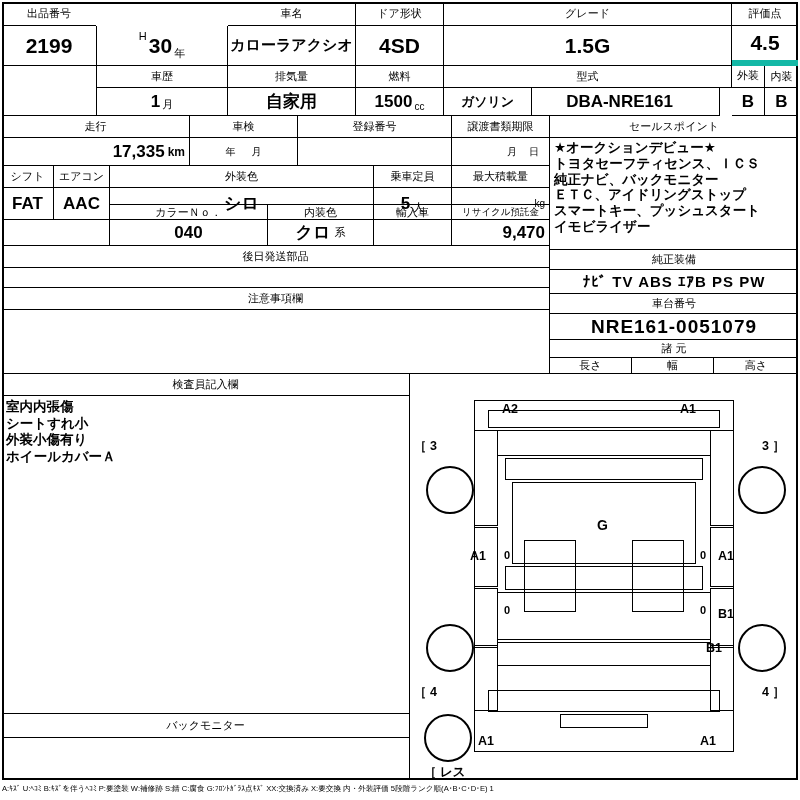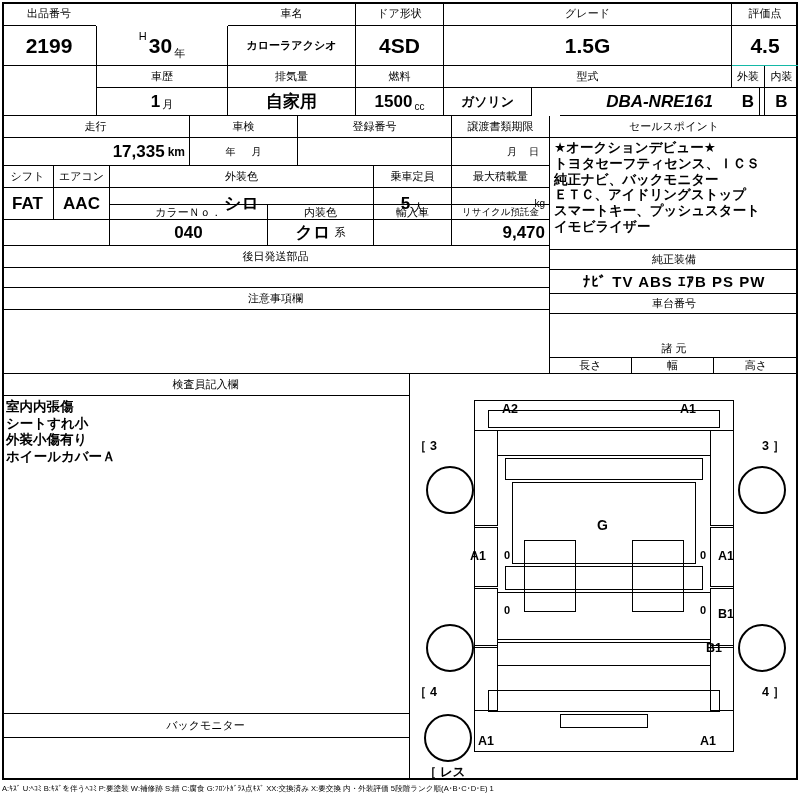--- a/index.html
+++ b/index.html
@@ -56,66 +56,66 @@
       <span class="big">2199</span>
     </div>
 
   <div class="cell" style="left:96px;top:26px;width:132px;height:40px;border-left:1px solid #000;border-right:1px solid #000;border-bottom:1px solid #000;">
     <span style="font-size:11px;align-self:flex-start;padding-top:4px;">H</span>
     <span class="big" style="padding:0 2px;">30</span>
     <span style="font-size:11px;align-self:flex-end;padding-bottom:4px;">年</span>
   </div>
 
   <div class="cell" style="left:228px;top:26px;width:128px;height:40px;border-right:1px solid #000;border-bottom:1px solid #000;">
-      <span style="font-size:11px;font-weight:bold;">カローラアクシオ</span>
+      <span style="font-size:15px;font-weight:bold;">カローラアクシオ</span>
     </div>
   <div class="cell" style="left:356px;top:26px;width:88px;height:40px;border-right:1px solid #000;border-bottom:1px solid #000;">
       <span class="big">4SD</span>
     </div>
   <div class="cell" style="left:444px;top:26px;width:288px;height:40px;border-right:1px solid #000;border-bottom:1px solid #000;">
       <span class="big">1.5G</span>
     </div>
-  <div class="cell" style="left:732px;top:26px;width:66px;height:40px;border-bottom:1px solid #14b8a6;text-align:right;">
+  <div class="cell" style="left:732px;top:26px;width:66px;height:40px;border-bottom:6px solid #14b8a6;text-align:right;">
       <span class="big">4.5</span>
     </div>
 
   <div class="cell lbl" style="left:96px;top:66px;width:132px;height:22px;border-left:1px solid #000;border-right:1px solid #000;border-bottom:1px solid #000;">
       <span>車歴</span>
     </div>
   <div class="cell lbl" style="left:228px;top:66px;width:128px;height:22px;border-right:1px solid #000;border-bottom:1px solid #000;">
       <span>排気量</span>
     </div>
   <div class="cell lbl" style="left:356px;top:66px;width:88px;height:22px;border-right:1px solid #000;border-bottom:1px solid #000;">
       <span>燃料</span>
     </div>
   <div class="cell lbl" style="left:444px;top:66px;width:288px;height:22px;border-right:1px solid #000;border-bottom:1px solid #000;">
       <span>型式</span>
     </div>
-  <div class="cell lbl" style="left:732px;top:66px;width:33px;height:22px;border-right:1px solid #000;border-bottom:1px solid #000;">
+  <div class="cell lbl" style="left:732px;top:66px;width:33px;height:22px;border-right:1px solid #000;border-bottom:1px solid #000;font-family:Liberation Mono, monospace;">
       <span>外装</span>
     </div>
   <div class="cell lbl" style="left:765px;top:66px;width:33px;height:22px;border-bottom:1px solid #000;">
       <span>内装</span>
     </div>
 
   <div class="cell" style="left:96px;top:88px;width:132px;height:28px;border-left:1px solid #000;border-right:1px solid #000;border-bottom:1px solid #000;">
     <span class="med">1</span>
     <span style="font-size:11px;align-self:flex-end;padding-bottom:3px;padding-left:2px;">月</span>
   </div>
   <div class="cell" style="left:228px;top:88px;width:128px;height:28px;border-right:1px solid #000;border-bottom:1px solid #000;justify-content:center;">
       <span class="med">自家用</span>
     </div>
   <div class="cell" style="left:356px;top:88px;width:88px;height:28px;border-right:1px solid #000;border-bottom:1px solid #000;">
     <span class="med">1500</span>
     <span style="font-size:10px;align-self:flex-end;padding-bottom:3px;padding-left:2px;">cc</span>
   </div>
   <div class="cell" style="left:444px;top:88px;width:88px;height:28px;border-right:1px solid #000;border-bottom:1px solid #000;">
       <span style="font-size:13px;font-weight:bold;">ガソリン</span>
     </div>
-  <div class="cell" style="left:560px;top:88px;width:200px;height:28px;border-right:1px solid #000;border-bottom:1px solid #000;font-style:italic;">
+  <div class="cell" style="left:520px;top:88px;width:200px;height:28px;border-right:1px solid #000;border-bottom:1px solid #000;">
       <span class="med">DBA-NRE161</span>
     </div>
   <div class="cell" style="left:732px;top:88px;width:33px;height:28px;border-right:1px solid #000;border-bottom:1px solid #000;">
       <span class="med">B</span>
     </div>
   <div class="cell" style="left:765px;top:88px;width:33px;height:28px;border-bottom:1px solid #000;">
       <span class="med">B</span>
     </div>
 
   <div class="cell" style="left:2px;top:66px;width:94px;height:50px;border-bottom:1px solid #000;"></div>
@@ -234,20 +234,23 @@
       <span class="eq">ﾅﾋﾞ TV ABS ｴｱB PS PW</span>
     </div>
 
   <div class="cell lbl" style="left:2px;top:288px;width:548px;height:22px;border-right:1px solid #000;border-bottom:1px solid #000;">
       <span>注意事項欄</span>
     </div>
   <div class="cell" style="left:2px;top:310px;width:548px;height:64px;border-right:1px solid #000;border-bottom:1px solid #000;"></div>
 
   <div class="cell lbl" style="left:550px;top:294px;width:248px;height:20px;border-bottom:1px solid #000;align-items:center;">
       <span>車台番号</span>
+    </div>
+  <div class="cell" style="left:550px;top:314px;width:248px;height:26px;border-bottom:1px solid #000;">
+      <span class="vin">NRE161-0051079</span>
     </div>
   <div class="cell lbl" style="left:550px;top:340px;width:248px;height:18px;border-bottom:1px solid #000;">
       <span>諸 元</span>
     </div>
   <div class="cell lbl" style="left:550px;top:358px;width:82px;height:16px;border-right:1px solid #000;border-bottom:1px solid #000;">
       <span>長さ</span>
     </div>
   <div class="cell lbl" style="left:632px;top:358px;width:82px;height:16px;border-right:1px solid #000;border-bottom:1px solid #000;">
       <span>幅</span>
     </div>

